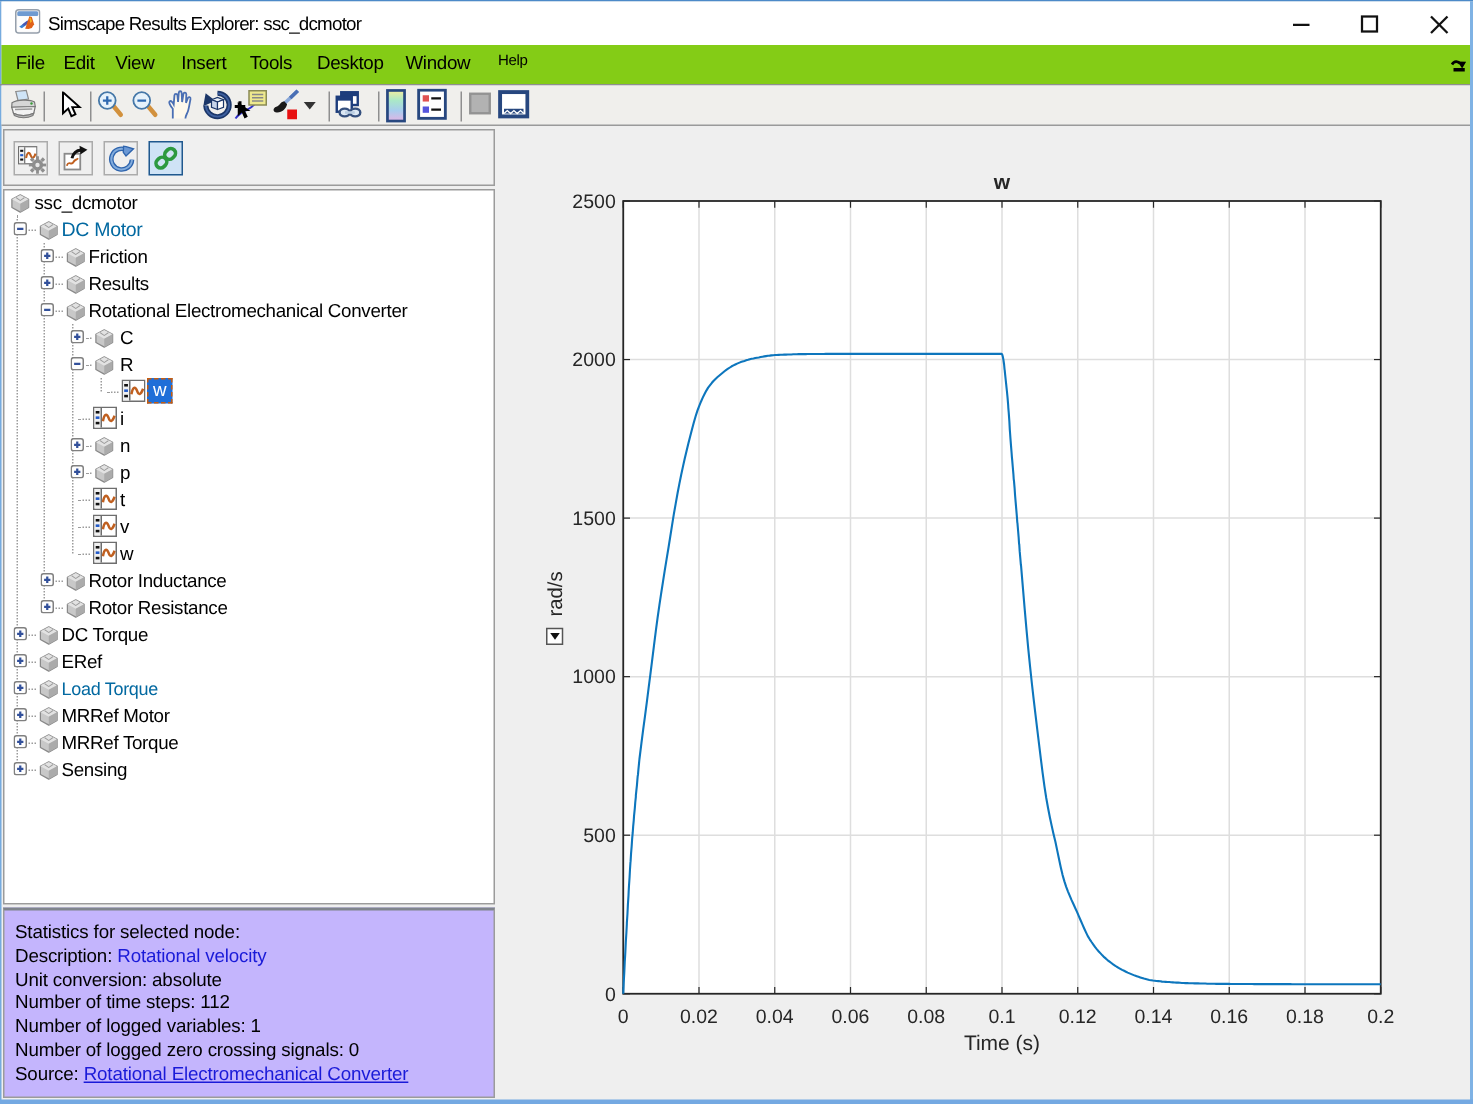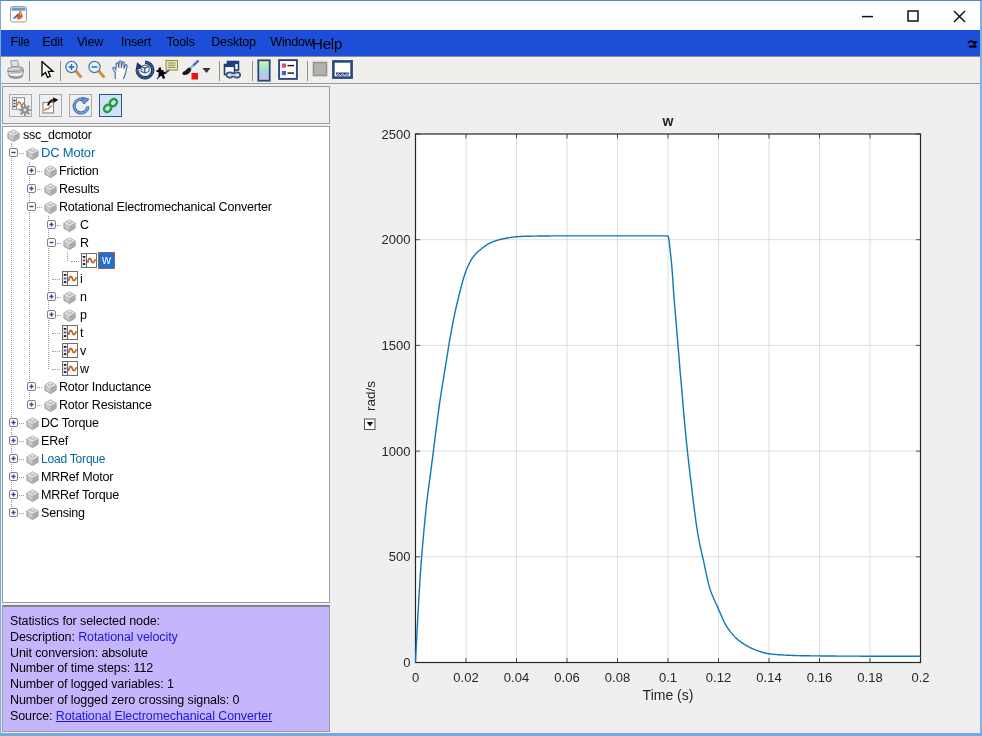--- a/index.html
+++ b/index.html
@@ -14,37 +14,38 @@
 <div style="position:absolute;left:1px;top:1px;width:979px;height:29px;background:#ffffff">
  <svg style="position:absolute;left:9px;top:5px" width="17" height="17" viewBox="0 0 17 17">
   <rect x="0.5" y="0.5" width="16" height="15.5" rx="2" fill="#f6f6f6" stroke="#96a0ac"></rect>
   <rect x="1.5" y="1.5" width="14" height="3.2" rx="1" fill="#6f9bd1"></rect>
   <rect x="1.5" y="5" width="14" height="10" fill="#fdfdfd"></rect>
   <polygon points="2.8,11.8 7.6,8.4 9.2,9.4 4.6,12.9" fill="#3a7fd2"></polygon>
   <polygon points="4.8,10.4 8.2,7.6 9.8,8.3 6.4,11.1" fill="#4b55b0"></polygon>
   <polygon points="6.8,13.2 9.6,4.8 11.2,5.4 12.7,10.2 11.2,12.6 9,13.4" fill="#e06018"></polygon>
   <polygon points="9.6,6.2 10.5,5.6 11.3,8.4 10.2,9.4" fill="#f2b01e"></polygon>
  </svg>
+ <span style="position:absolute;left:31px;top:8px;font-size:12.5px;letter-spacing:-0.5px;color:#000">Simscape Results Explorer: ssc_dcmotor</span>
  <svg style="position:absolute;left:860px;top:6px" width="110" height="18" viewBox="0 0 110 18">
   <line x1="1" y1="9.6" x2="12" y2="9.6" stroke="#111" stroke-width="1.5"></line>
   <rect x="47" y="4" width="10" height="10" fill="none" stroke="#111" stroke-width="1.5"></rect>
   <line x1="93" y1="4" x2="104" y2="15" stroke="#111" stroke-width="1.5"></line>
   <line x1="104" y1="4" x2="93" y2="15" stroke="#111" stroke-width="1.5"></line>
  </svg>
 </div>
 
-<div style="position:absolute;left:1px;top:30px;width:979px;height:26px;background:#1d4ed8">
+<div style="position:absolute;left:1px;top:30px;width:979px;height:26px;background:#84cc16">
  <span style="position:absolute;left:9.5px;top:5px;font-size:12.5px;letter-spacing:-0.2px;color:#000">File</span>
     <span style="position:absolute;left:41.3px;top:5px;font-size:12.5px;letter-spacing:-0.2px;color:#000">Edit</span>
     <span style="position:absolute;left:75.9px;top:5px;font-size:12.5px;letter-spacing:-0.2px;color:#000">View</span>
     <span style="position:absolute;left:119.9px;top:5px;font-size:12.5px;letter-spacing:-0.2px;color:#000">Insert</span>
     <span style="position:absolute;left:165.5px;top:5px;font-size:12.5px;letter-spacing:-0.2px;color:#000">Tools</span>
     <span style="position:absolute;left:210.3px;top:5px;font-size:12.5px;letter-spacing:-0.2px;color:#000">Desktop</span>
     <span style="position:absolute;left:269.3px;top:5px;font-size:12.5px;letter-spacing:-0.2px;color:#000">Window</span>
-    <span style="position:absolute;left:311px;top:5px;font-size:15px;letter-spacing:-0.2px;color:#000">Help</span>
+    <span style="position:absolute;left:331px;top:5px;font-size:10px;letter-spacing:-0.2px;color:#000">Help</span>
  <svg style="position:absolute;left:966px;top:9px" width="11" height="9" viewBox="0 0 11 9">
   <path d="M1,4 C2.5,1.5 5,1.5 6.5,3.5" fill="none" stroke="#000" stroke-width="1.8"></path>
   <polygon points="4.5,3.2 9.5,5.8 9.5,0.5" fill="#000" transform="rotate(30 7 3)"></polygon>
   <line x1="2" y1="7.5" x2="9.5" y2="7.5" stroke="#000" stroke-width="2.2"></line>
  </svg>
 </div>
 <div style="position:absolute;left:0px;top:56px;width:980px;height:1px;background:#8f8f8f"></div>
 
 <div style="position:absolute;left:1px;top:57px;width:979px;height:26px;background:#f0efec">
 

